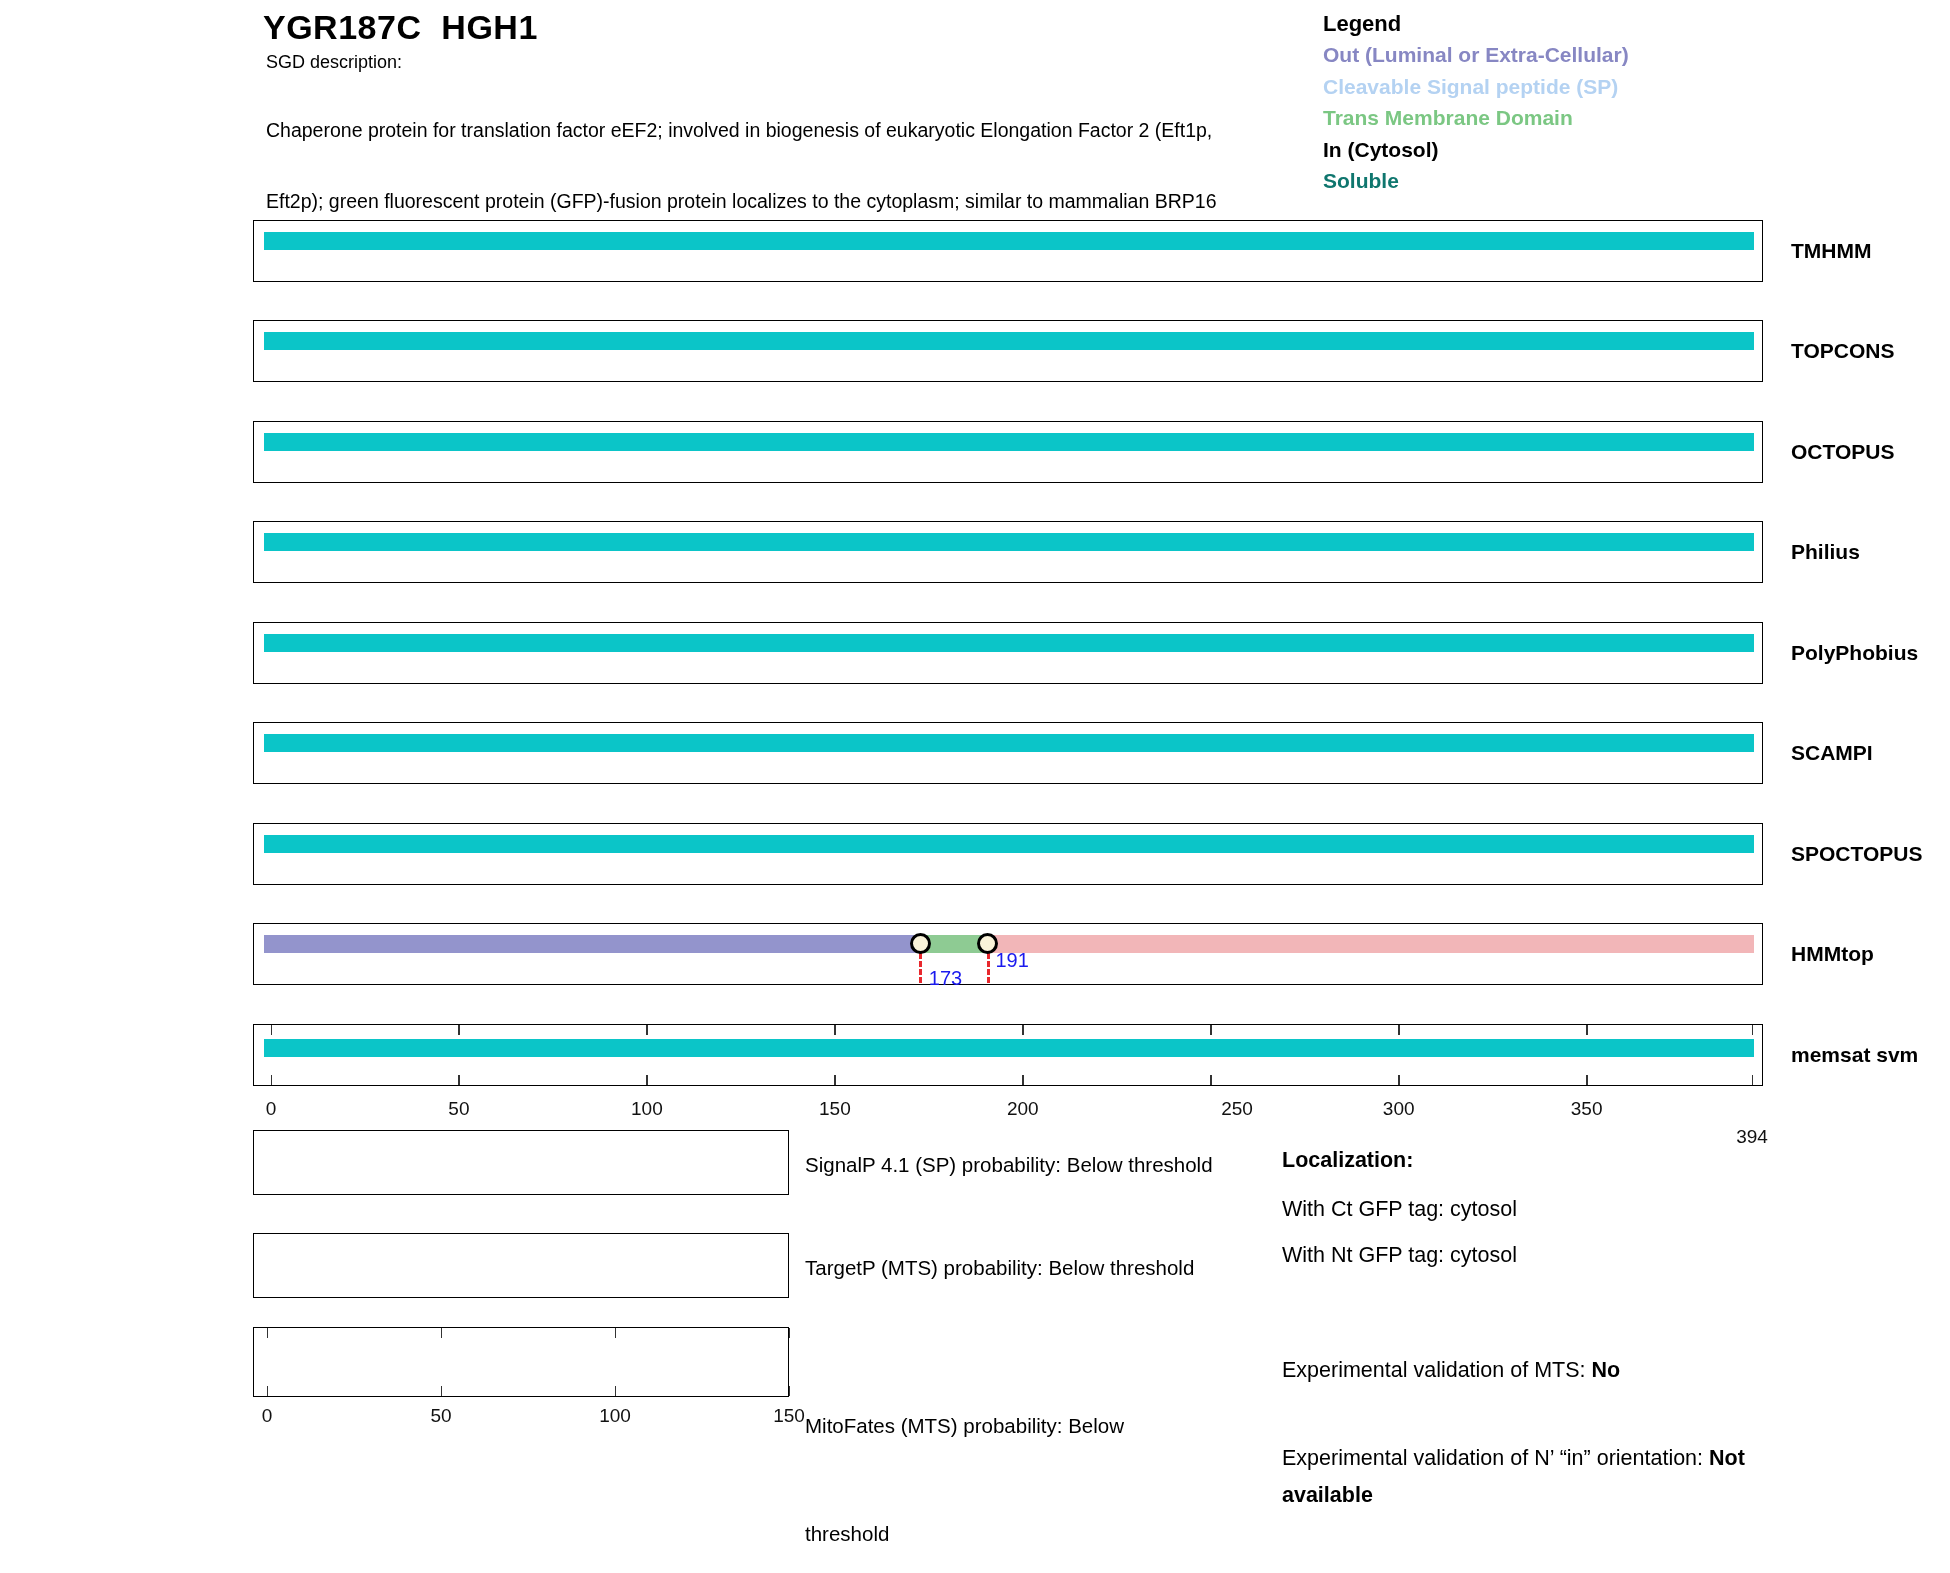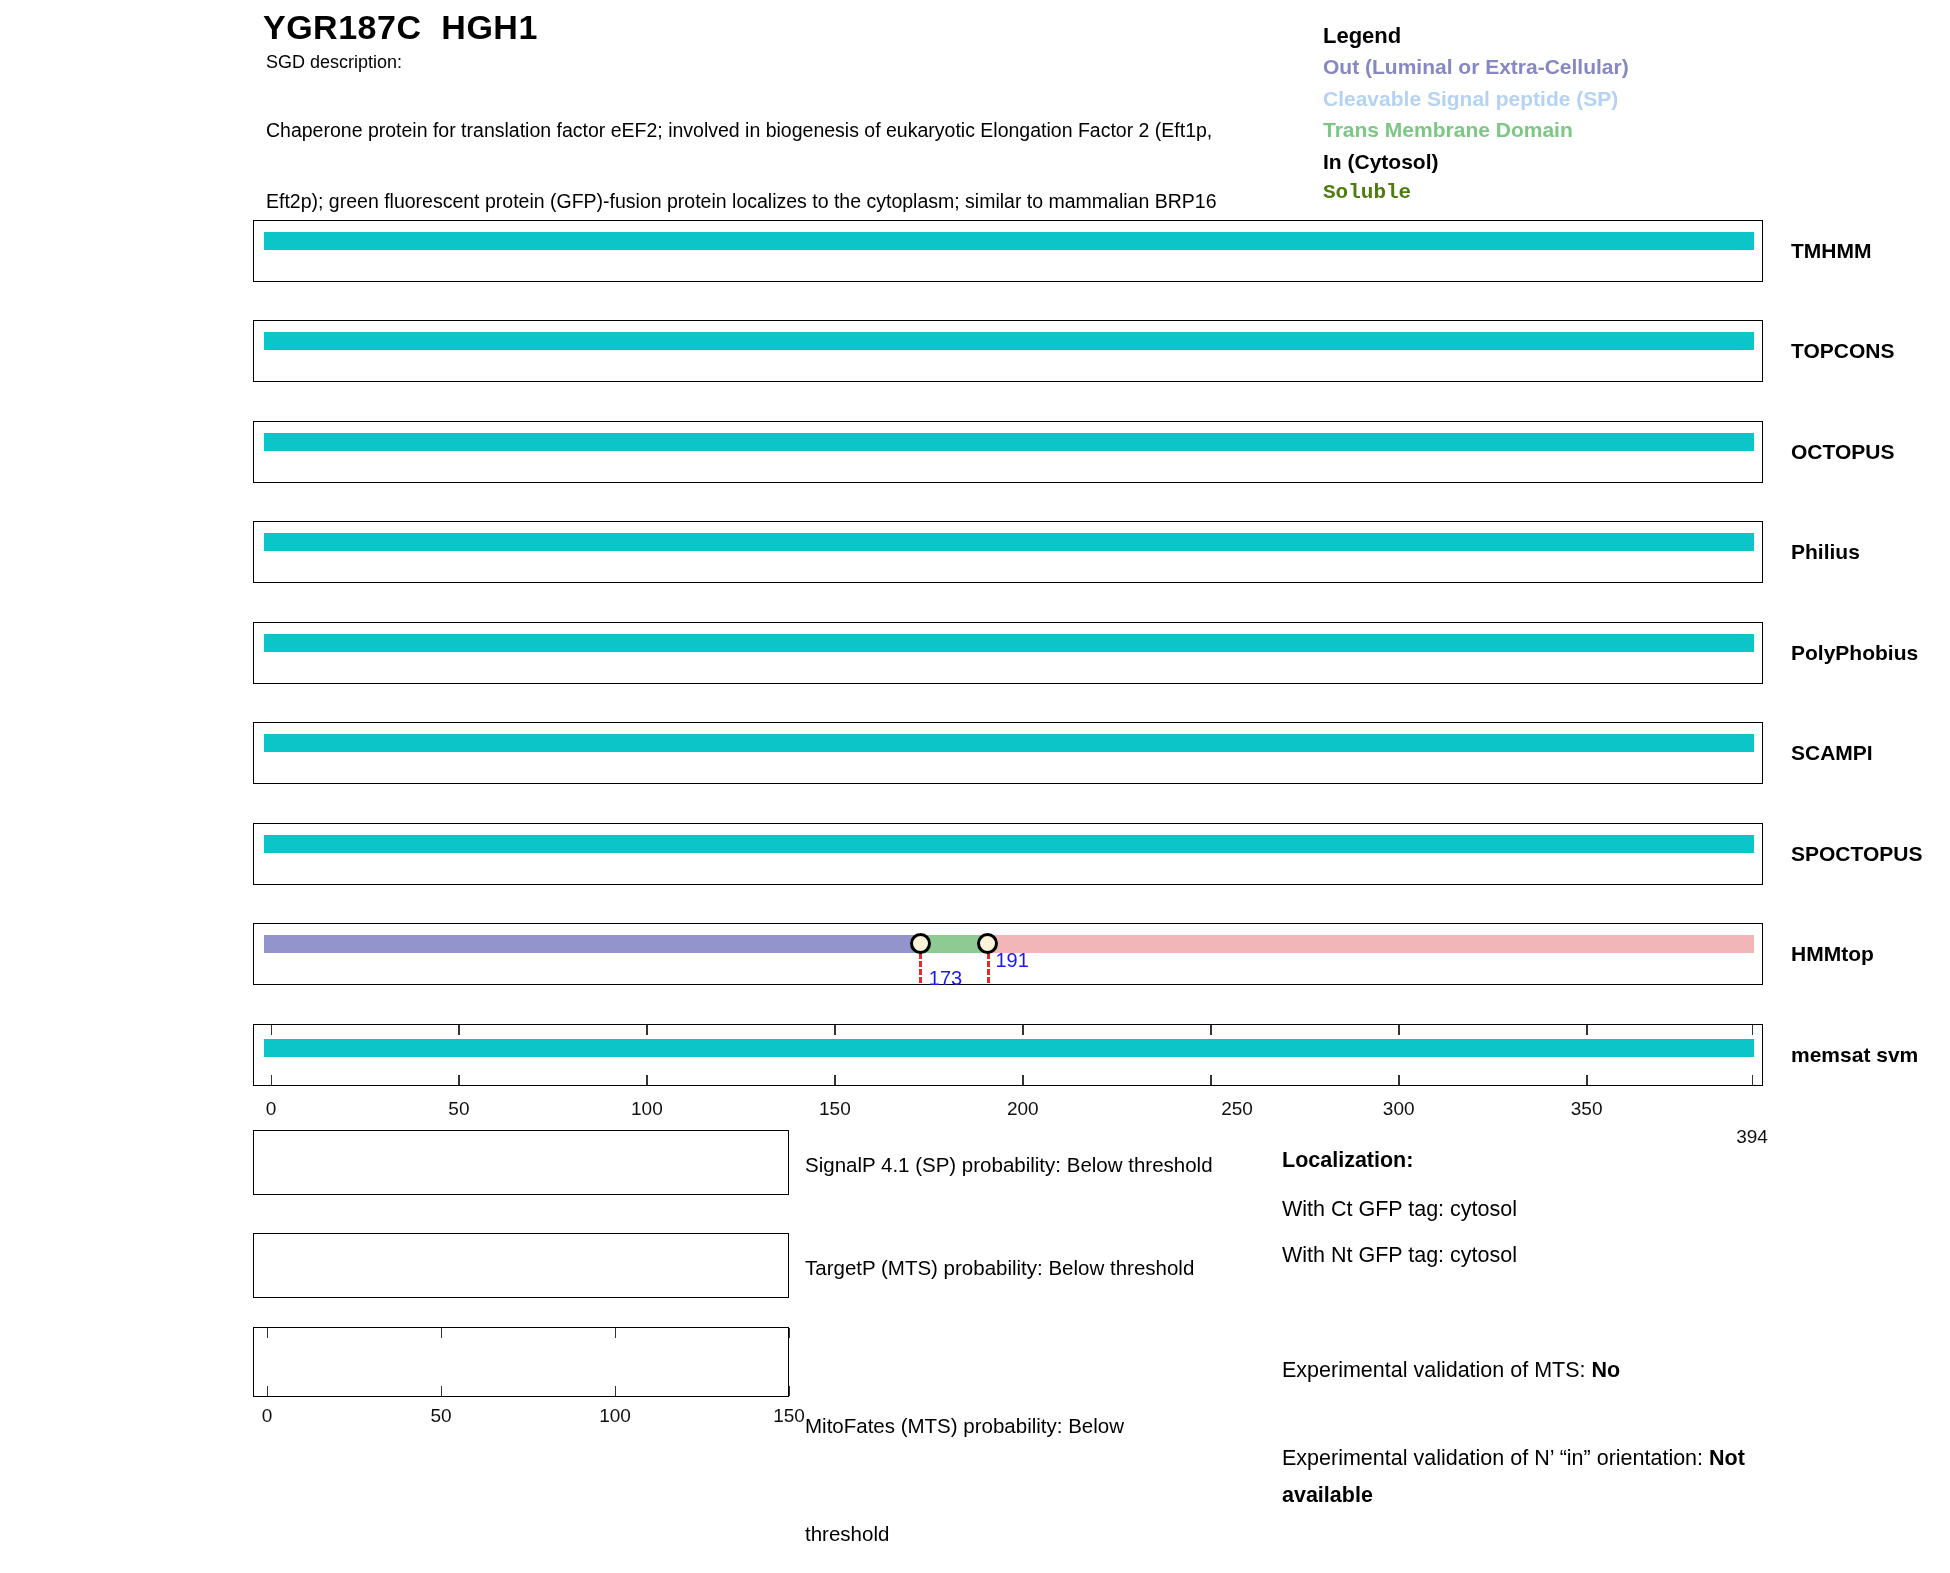--- a/index.html
+++ b/index.html
@@ -7,21 +7,21 @@
     width:1950px;height:1573px;position:relative;overflow:hidden;
     background:#ffffff;color:#000;
     font-family:"Liberation Sans","DejaVu Sans",sans-serif;
   }
   .abs{position:absolute;}
   
   .title{left:263px;top:8px;font-size:34px;font-weight:bold;white-space:pre;letter-spacing:.5px;}
   .sgd-label{left:266px;top:52px;font-size:18px;font-weight:normal;}
   .desc{left:266px;top:72px;font-size:19.5px;line-height:23.5px;white-space:pre;}
   
-  .legend{left:1323px;top:20px;}
+  .legend{left:1323px;top:8px;}
   .legend-title{font-size:22px;font-weight:bold;line-height:31px;}
   .legend-item{font-size:21px;font-weight:bold;line-height:31.5px;white-space:pre;}
   
   .track-box{
     left:253px;width:1510px;height:62px;
     border:1.5px solid #000;box-sizing:border-box;background:#fff;
   }
   .bar{position:absolute;left:10px;top:10.5px;width:1490px;height:18px;}
   .bar .seg{position:absolute;top:0;height:18px;}
   .track-label{position:absolute;left:1537px;top:50%;transform:translateY(-50%);
@@ -53,21 +53,21 @@
   <div>(Brain protein 16); relative distribution to the nucleus increases upon DNA replication stress</div>
 </div>
 
 <div class="abs legend">
   <div class="legend-title">Legend</div>
   <div>
       <div class="legend-item" style="color: rgb(135, 135, 195);">Out (Luminal or Extra-Cellular)</div>
       <div class="legend-item" style="color: rgb(180, 210, 242);">Cleavable Signal peptide (SP)</div>
       <div class="legend-item" style="color: rgb(123, 199, 131);">Trans Membrane Domain</div>
       <div class="legend-item" style="color: #000000;">In (Cytosol)</div>
-      <div class="legend-item" style="color: #4d7c0f; font-family: Liberation Mono, monospace;">Soluble</div>
+      <div class="legend-item" style="color: #0f766e;">Soluble</div>
     </div>
 </div>
 
 <div class="abs track-box" style="top:220px">
     <div class="bar">
       <div class="seg" style="left: 0px; width: 1490px; background: rgb(11, 197, 200);"></div>
     </div>
     <span class="track-label">TMHMM</span>
   </div>
 <div class="abs track-box" style="top:320px">

